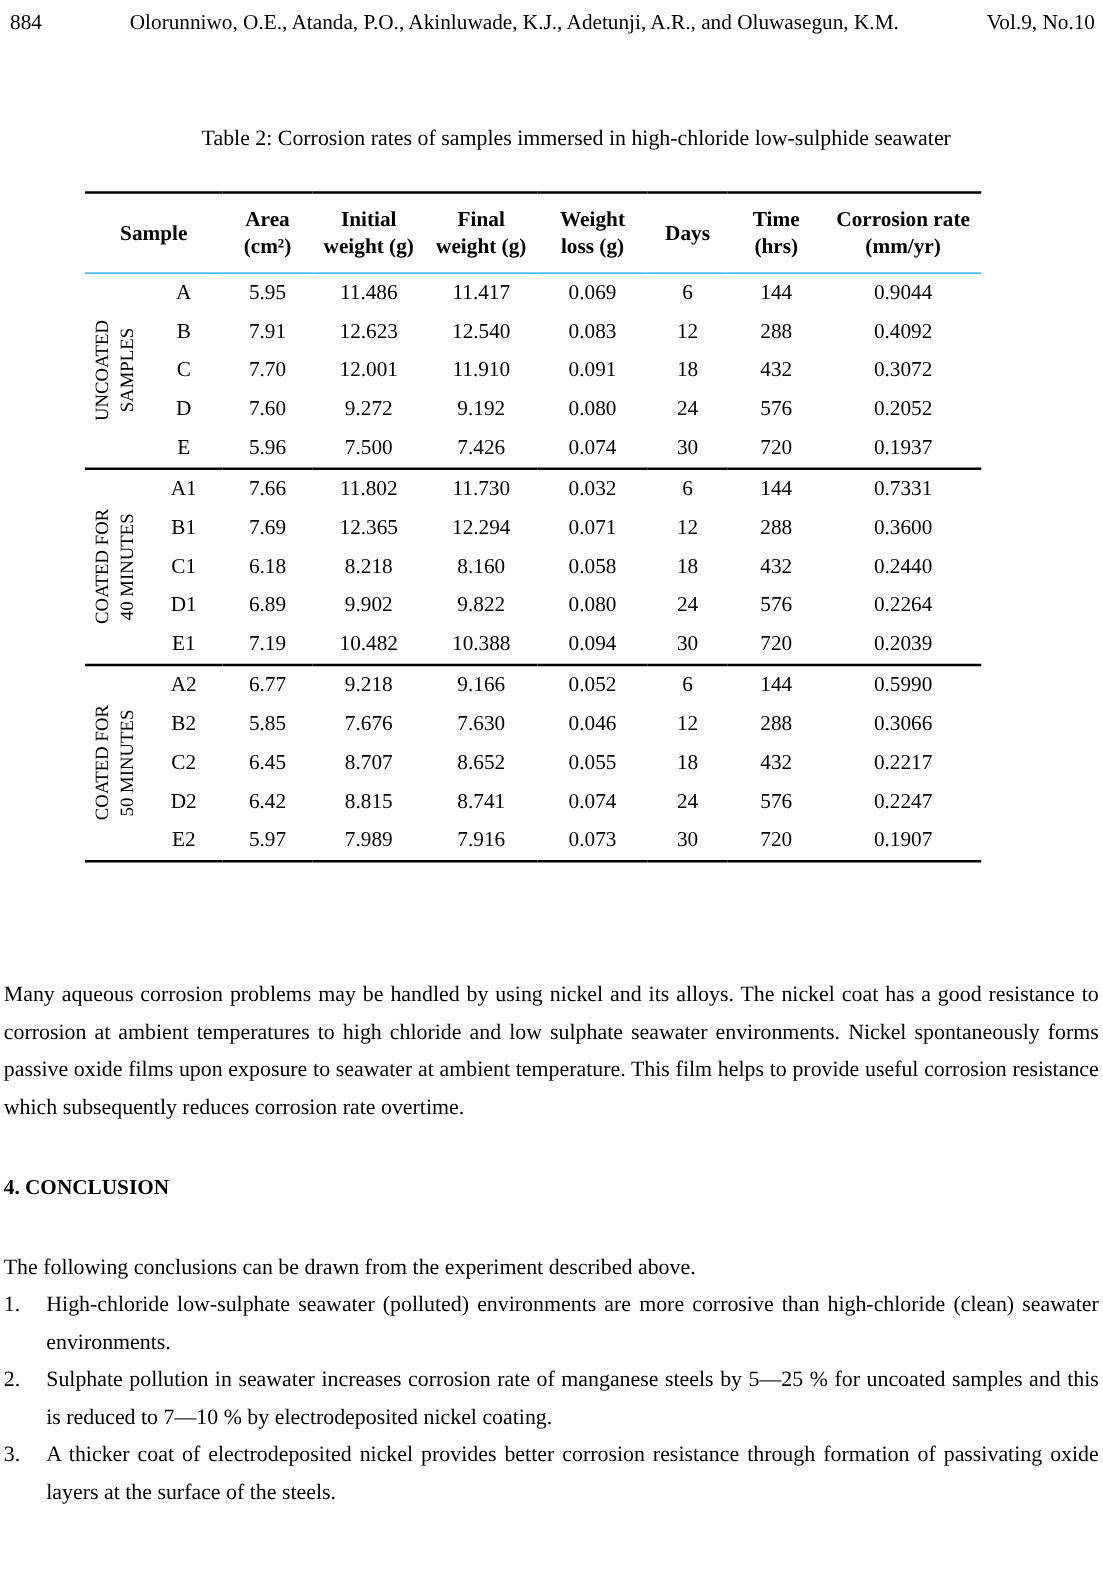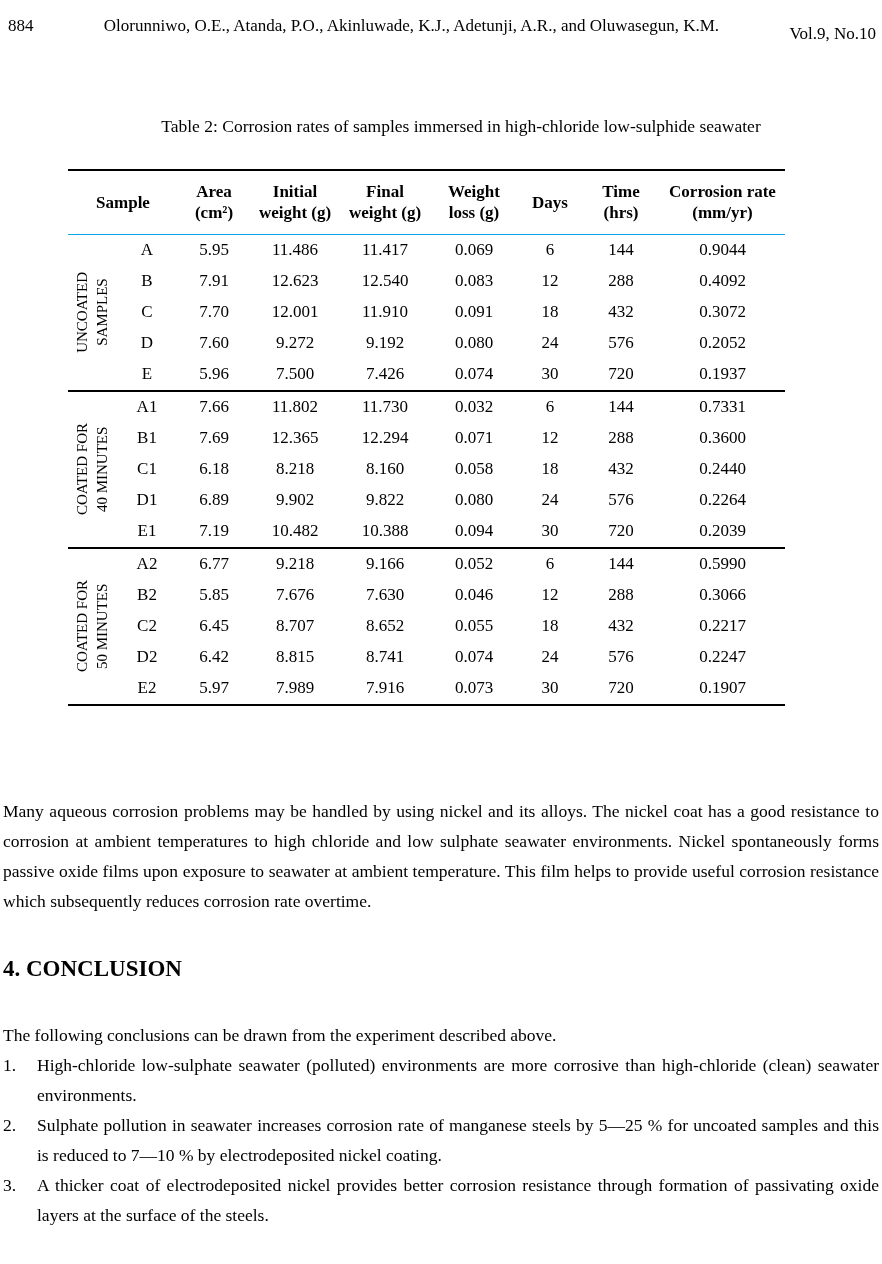--- a/index.html
+++ b/index.html
@@ -17,21 +17,21 @@
     position: relative;
   }
   .page-header {
     display: flex;
     align-items: center;
     padding: 8px 6px 0 8px;
     font-size: 17px;
   }
   .page-header .page-num { flex: none; }
   .page-header .authors { flex: 1; text-align: center; }
-  .page-header .volume { flex: none; margin-top: 16px; }
+  .page-header .volume { flex: none; }
 
   .table-title {
     text-align: center;
     margin-top: 72px;
     font-size: 17.5px;
     margin-left: 40px;
   }
 
   table.data-table {
     border-collapse: collapse;
@@ -73,21 +73,21 @@
   .vlabel span { display: block; }
 
   .body-text {
     margin: 90px 3px 0 3px;
     text-align: justify;
     line-height: 30px;
   }
   .section-heading {
     margin: 40px 3px 0 3px;
     font-weight: bold;
-    font-size: 23px;
+    font-size: 17px;
   }
   .conclusion-intro {
     margin: 38px 3px 0 3px;
     line-height: 30px;
   }
   .conclusion-list { margin: 0 3px 0 3px; }
   .conclusion-item {
     display: flex;
     line-height: 30px;
   }

